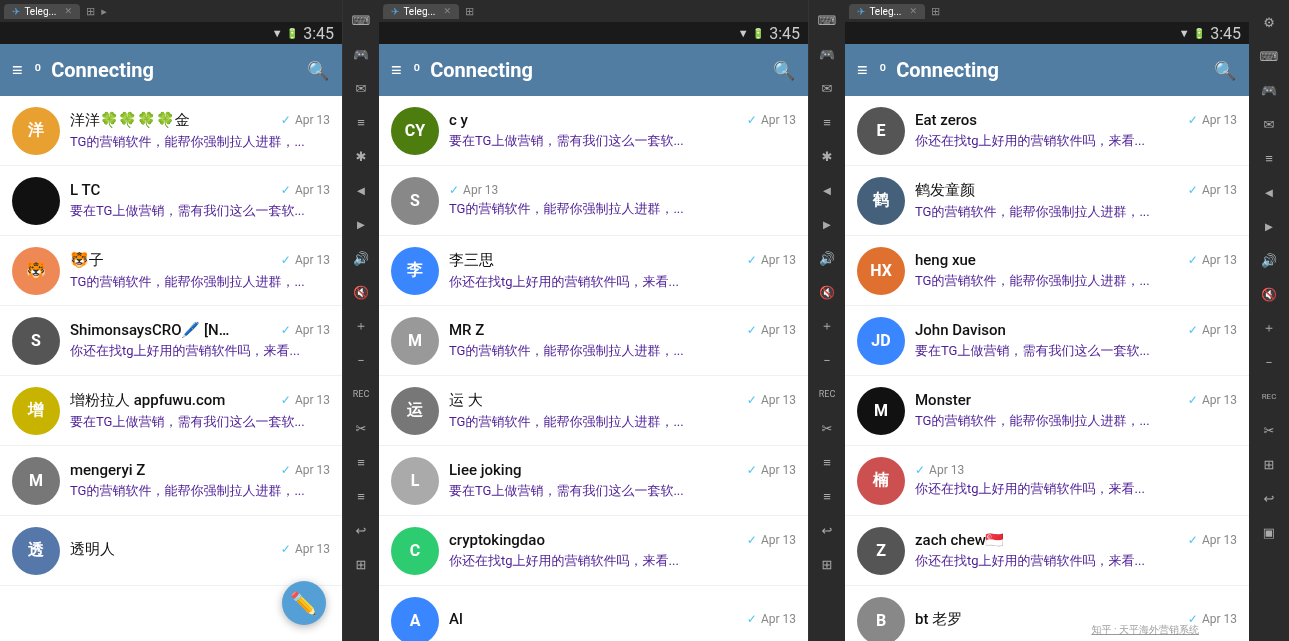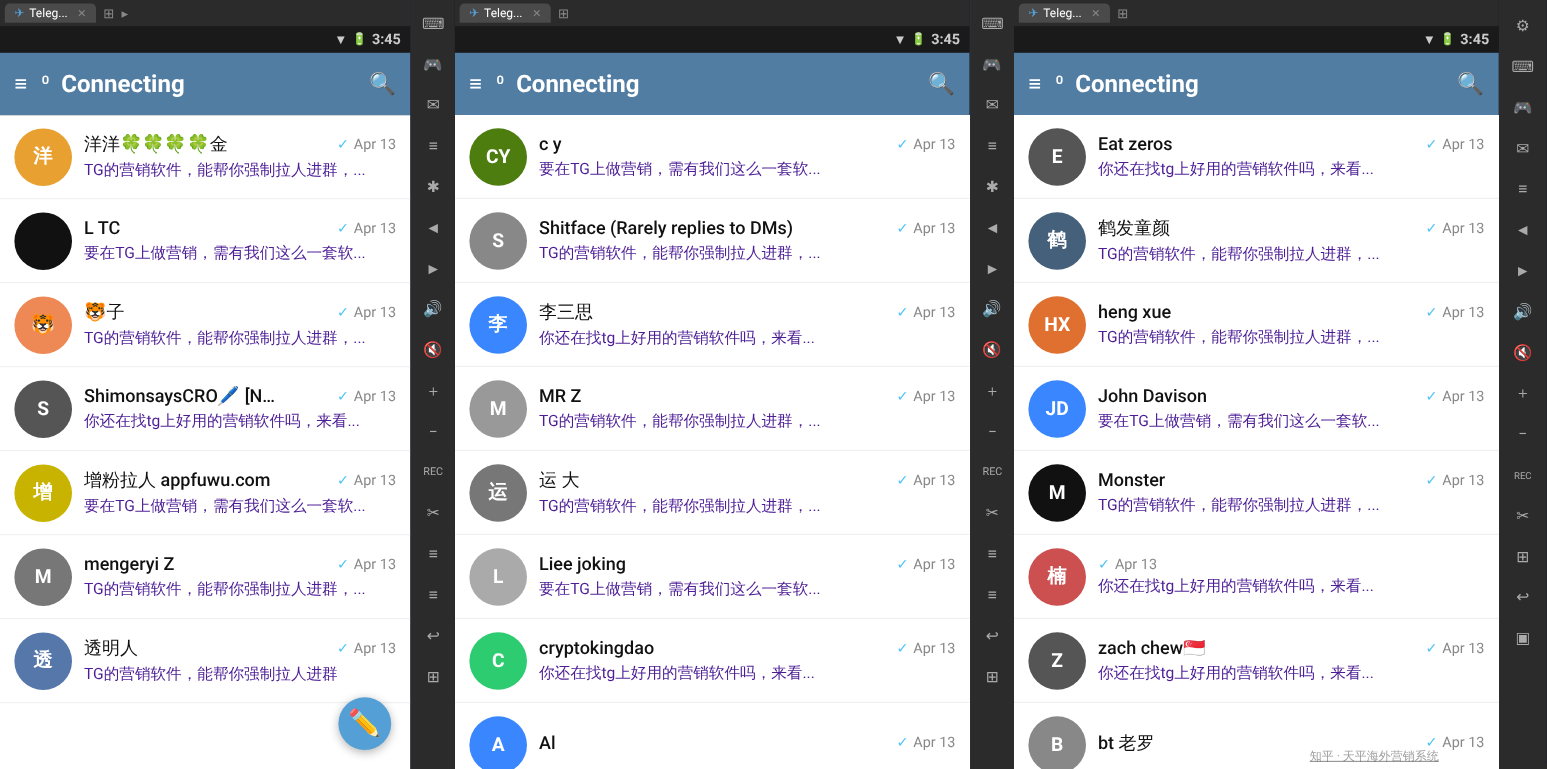--- a/index.html
+++ b/index.html
@@ -78,21 +78,21 @@
       background: #1a1a1a;
       height: 22px;
       display: flex;
       align-items: center;
       justify-content: flex-end;
       padding: 0 8px;
       gap: 4px;
       font-size: 10px;
       color: #ccc;
     }
-    .status-bar .time { font-weight: bold; font-size: 12px; }
+    .status-bar .time { font-weight: normal; font-size: 16px; }
 
     
     .tg-header {
       background: #527da3;
       height: 52px;
       display: flex;
       align-items: center;
       padding: 0 12px;
       gap: 10px;
     }
@@ -335,21 +335,20 @@
       <div class="chat-item">
         <div class="avatar" style="background: rgb(85, 119, 170);">透</div>
         <div class="chat-content">
           <div class="chat-top">
             <span class="chat-name">透明人</span>
             <div class="chat-meta">
               <span class="check-icon">✓</span>
               <span class="chat-date">Apr 13</span>
             </div>
           </div>
-          <div class="chat-preview">TG的营销软件，能帮你强制拉人进群</div>
         </div>
       </div>
     </div>
 
   <div class="fab">✏️</div>
 </div>
 
 <div style="display:flex;flex-direction:row;height:641px;">
 
   <div class="left-icon-bar">
@@ -407,21 +406,20 @@
                 <span class="chat-date">Apr 13</span>
               </div>
             </div>
             <div class="chat-preview">要在TG上做营销，需有我们这么一套软...</div>
           </div>
         </div>
         <div class="chat-item">
           <div class="avatar" style="background: rgb(136, 136, 136);">S</div>
           <div class="chat-content">
             <div class="chat-top">
-              <span class="chat-name">Shitface (Rarely replies to DMs)</span>
               <div class="chat-meta">
                 <span class="check-icon">✓</span>
                 <span class="chat-date">Apr 13</span>
               </div>
             </div>
             <div class="chat-preview">TG的营销软件，能帮你强制拉人进群，...</div>
           </div>
         </div>
         <div class="chat-item">
           <div class="avatar" style="background: rgb(58, 134, 255);">李</div>

